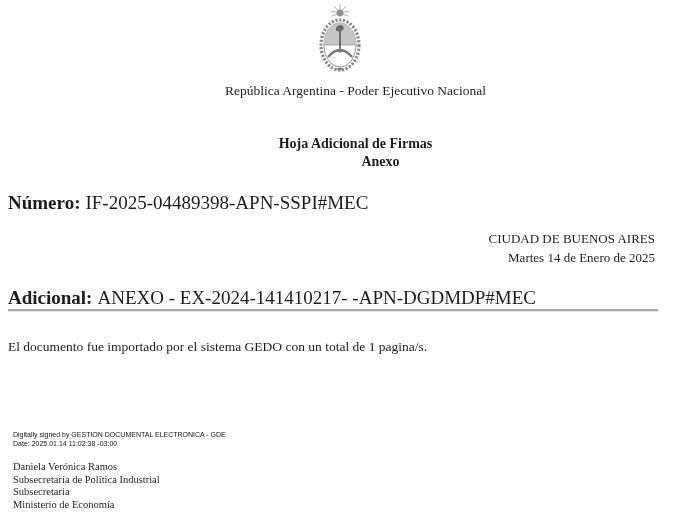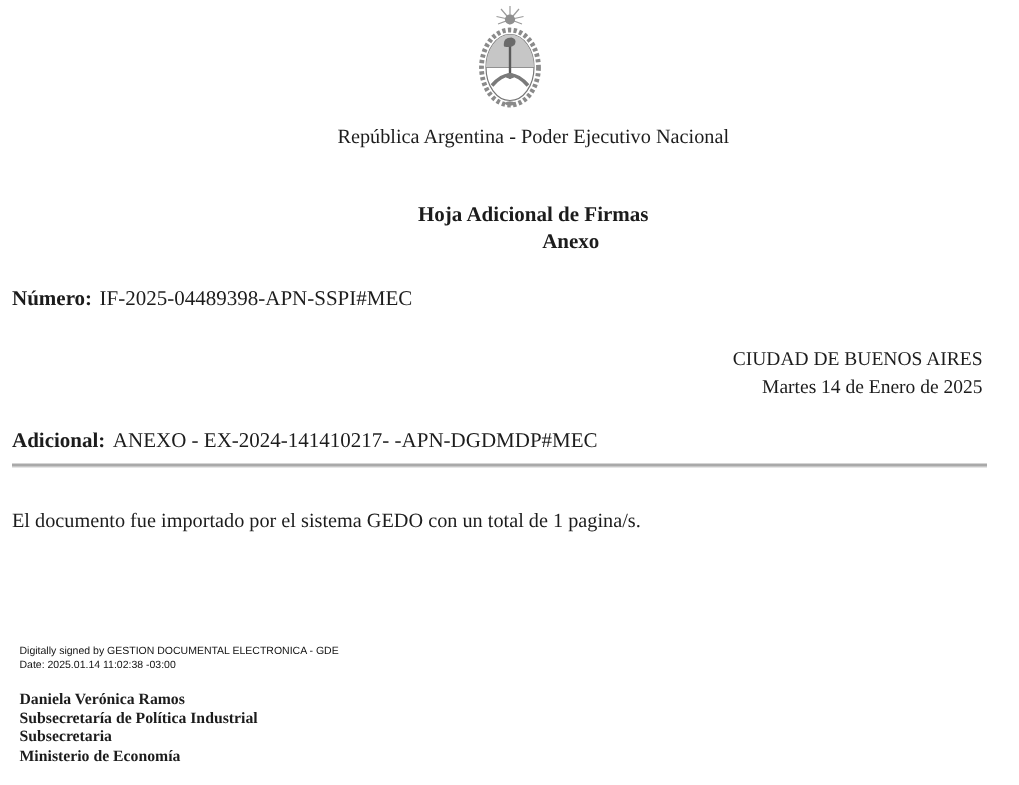--- a/index.html
+++ b/index.html
@@ -32,21 +32,21 @@
     white-space: nowrap;
     padding-left: 16px;
   }
   .hdr1 { top: 83px;  font-size: 13.5px; }
   .hdr2 { top: 100px; font-size: 15px; letter-spacing: 0.2px; }
   .title1 { top: 136px; font-size: 14px; font-weight: bold; }
   .title2 { top: 154px; font-size: 14px; font-weight: bold; margin-left: 25px; }
   .left-line {
     position: absolute;
     left: 8px;
-    font-size: 14px;
+    font-size: 19px;
     white-space: nowrap;
   }
   .numero { top: 192px; }
   .ref    { top: 287px; }
   .b { font-weight: bold; margin-right: 5px; }
   .right-line {
     position: absolute;
     right: 24px;
     text-align: right;
     white-space: nowrap;
@@ -74,21 +74,20 @@
     color: #111111;
     white-space: nowrap;
   }
   .signer {
     position: absolute;
     left: 13px;
     top: 461px;
     font-size: 10.5px;
     line-height: 12.5px;
     white-space: nowrap;
-    font-weight: bold;
   }
 </style>
 </head>
 <body>
 
 <div class="page">
 
   <div class="emblem">
     <svg width="70" height="70" viewBox="0 0 70 70" xmlns="http://www.w3.org/2000/svg">
 

